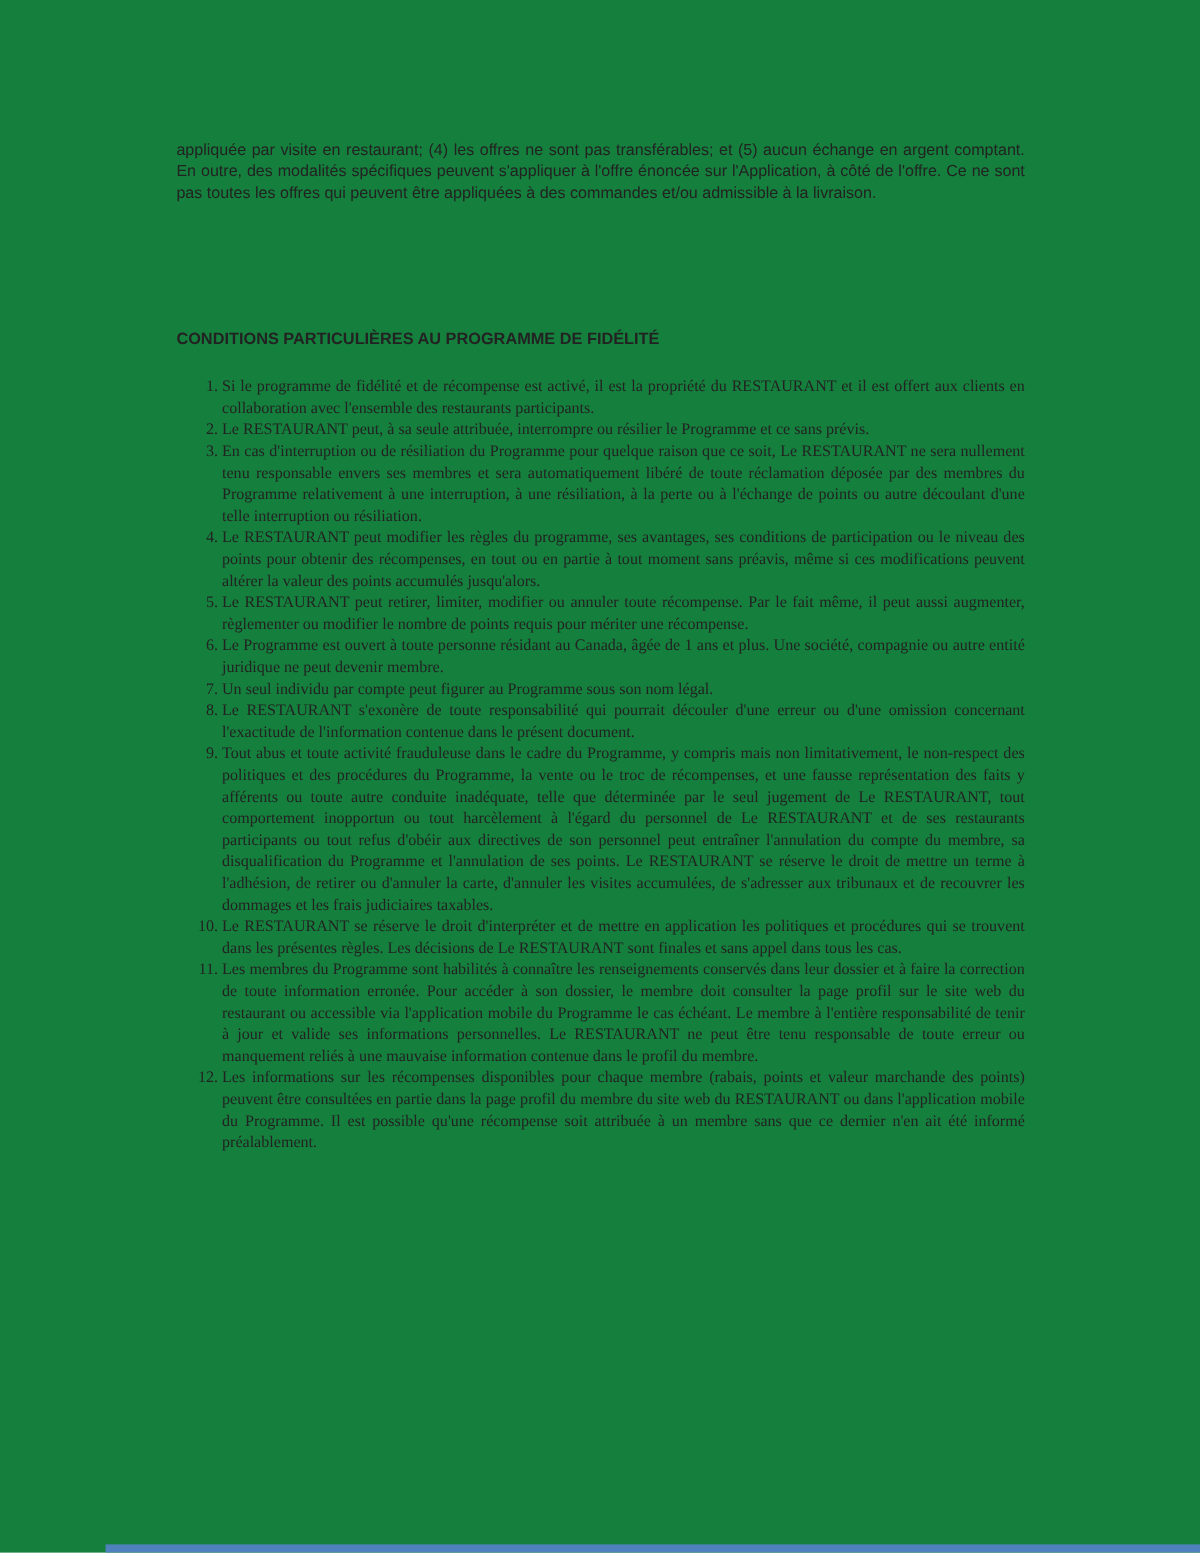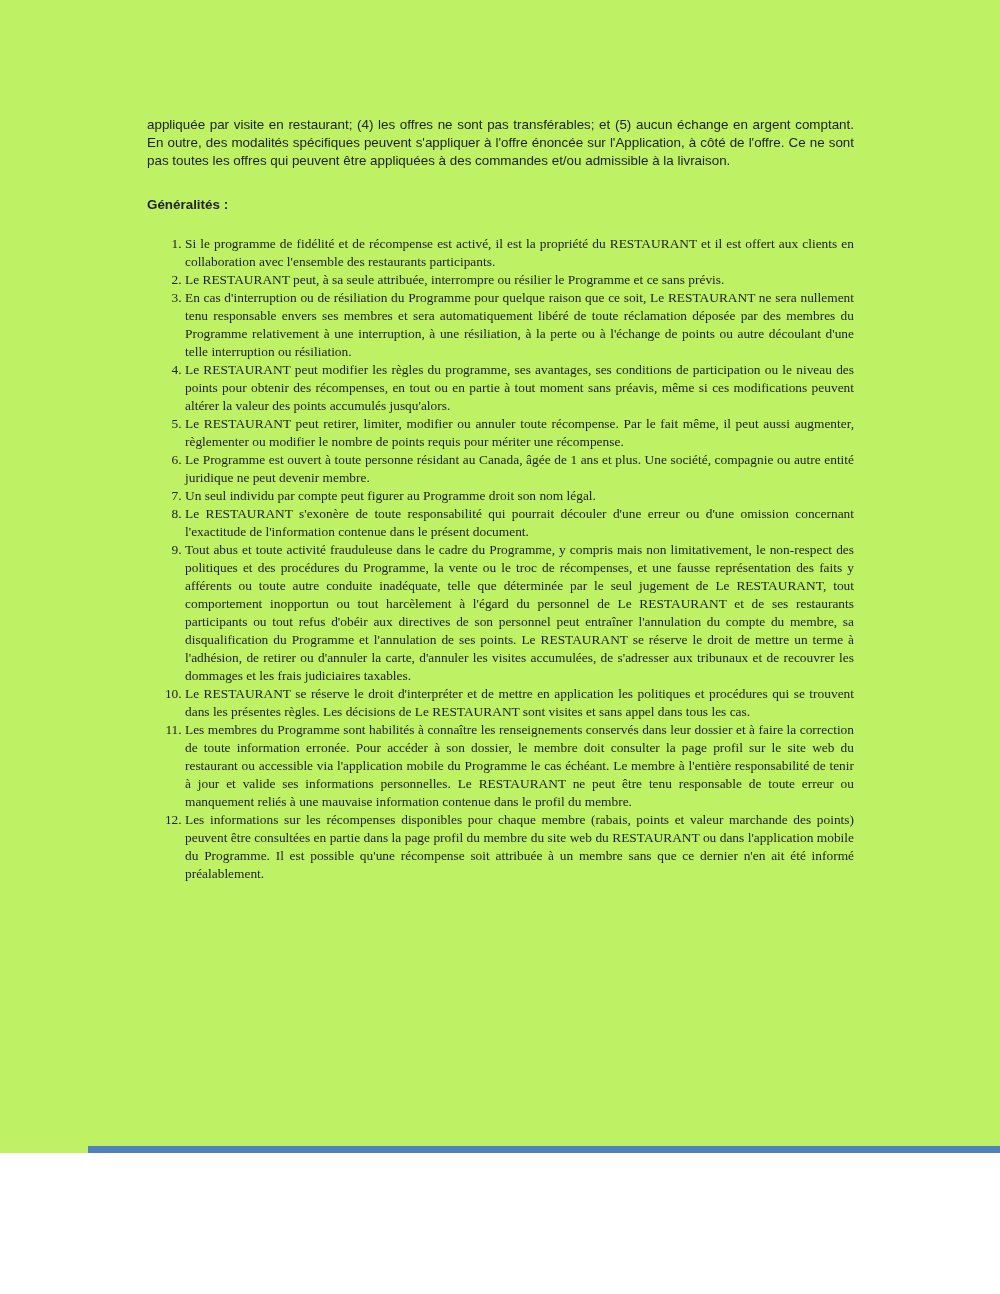--- a/index.html
+++ b/index.html
@@ -3,22 +3,22 @@
 <meta charset="utf-8">
 <style>
   html, body {
     margin: 0;
     padding: 0;
     background: #ffffff;
   }
   .page {
     position: relative;
     width: 1000px;
-    height: 1153px;
-    background: #bef264;
+    height: 1294px;
+    background: #15803d;
     overflow: hidden;
     font-family: "Liberation Sans", "DejaVu Sans", sans-serif;
     color: #222222;
   }
   .content {
     position: absolute;
     left: 147px;
     top: 0;
     width: 707px;
     padding-top: 116px;
@@ -60,33 +60,33 @@
     height: 7px;
   }
 </style>
 </head>
 <body>
 
 <div class="page">
   <div class="content">
     <p class="intro">appliquée par visite en restaurant; (4) les offres ne sont pas transférables; et (5) aucun échange en argent comptant. En outre, des modalités spécifiques peuvent s'appliquer à l'offre énoncée sur l'Application, à côté de l'offre. Ce ne sont pas toutes les offres qui peuvent être appliquées à des commandes et/ou admissible à la livraison.</p>
 
+    <p class="section-title">CONDITIONS PARTICULIÈRES AU PROGRAMME DE FIDÉLITÉ</p>
 
-    <p class="subsection-title">Généralités :</p>
 
     <ol class="rules">
         <li>Si le programme de fidélité et de récompense est activé, il est la propriété du RESTAURANT et il est offert aux clients en collaboration avec l'ensemble des restaurants participants.</li>
         <li>Le RESTAURANT peut, à sa seule attribuée, interrompre ou résilier le Programme et ce sans prévis.</li>
         <li>En cas d'interruption ou de résiliation du Programme pour quelque raison que ce soit, Le RESTAURANT ne sera nullement tenu responsable envers ses membres et sera automatiquement libéré de toute réclamation déposée par des membres du Programme relativement à une interruption, à une résiliation, à la perte ou à l'échange de points ou autre découlant d'une telle interruption ou résiliation.</li>
         <li>Le RESTAURANT peut modifier les règles du programme, ses avantages, ses conditions de participation ou le niveau des points pour obtenir des récompenses, en tout ou en partie à tout moment sans préavis, même si ces modifications peuvent altérer la valeur des points accumulés jusqu'alors.</li>
         <li>Le RESTAURANT peut retirer, limiter, modifier ou annuler toute récompense. Par le fait même, il peut aussi augmenter, règlementer ou modifier le nombre de points requis pour mériter une récompense.</li>
         <li>Le Programme est ouvert à toute personne résidant au Canada, âgée de 1 ans et plus. Une société, compagnie ou autre entité juridique ne peut devenir membre.</li>
-        <li>Un seul individu par compte peut figurer au Programme droit son nom légal.</li>
+        <li>Un seul individu par compte peut figurer au Programme sous son nom légal.</li>
         <li>Le RESTAURANT s'exonère de toute responsabilité qui pourrait découler d'une erreur ou d'une omission concernant l'exactitude de l'information contenue dans le présent document.</li>
         <li>Tout abus et toute activité frauduleuse dans le cadre du Programme, y compris mais non limitativement, le non-respect des politiques et des procédures du Programme, la vente ou le troc de récompenses, et une fausse représentation des faits y afférents ou toute autre conduite inadéquate, telle que déterminée par le seul jugement de Le RESTAURANT, tout comportement inopportun ou tout harcèlement à l'égard du personnel de Le RESTAURANT et de ses restaurants participants ou tout refus d'obéir aux directives de son personnel peut entraîner l'annulation du compte du membre, sa disqualification du Programme et l'annulation de ses points. Le RESTAURANT se réserve le droit de mettre un terme à l'adhésion, de retirer ou d'annuler la carte, d'annuler les visites accumulées, de s'adresser aux tribunaux et de recouvrer les dommages et les frais judiciaires taxables.</li>
-        <li>Le RESTAURANT se réserve le droit d'interpréter et de mettre en application les politiques et procédures qui se trouvent dans les présentes règles. Les décisions de Le RESTAURANT sont visites et sans appel dans tous les cas.</li>
+        <li>Le RESTAURANT se réserve le droit d'interpréter et de mettre en application les politiques et procédures qui se trouvent dans les présentes règles. Les décisions de Le RESTAURANT sont finales et sans appel dans tous les cas.</li>
         <li>Les membres du Programme sont habilités à connaître les renseignements conservés dans leur dossier et à faire la correction de toute information erronée. Pour accéder à son dossier, le membre doit consulter la page profil sur le site web du restaurant ou accessible via l'application mobile du Programme le cas échéant. Le membre à l'entière responsabilité de tenir à jour et valide ses informations personnelles. Le RESTAURANT ne peut être tenu responsable de toute erreur ou manquement reliés à une mauvaise information contenue dans le profil du membre.</li>
         <li>Les informations sur les récompenses disponibles pour chaque membre (rabais, points et valeur marchande des points) peuvent être consultées en partie dans la page profil du membre du site web du RESTAURANT ou dans l'application mobile du Programme. Il est possible qu'une récompense soit attribuée à un membre sans que ce dernier n'en ait été informé préalablement.</li>
       </ol>
   </div>
 
   <div class="bottom-accent" style="background: rgb(79, 129, 189);"></div>
 </div>
 
 </body></html>

